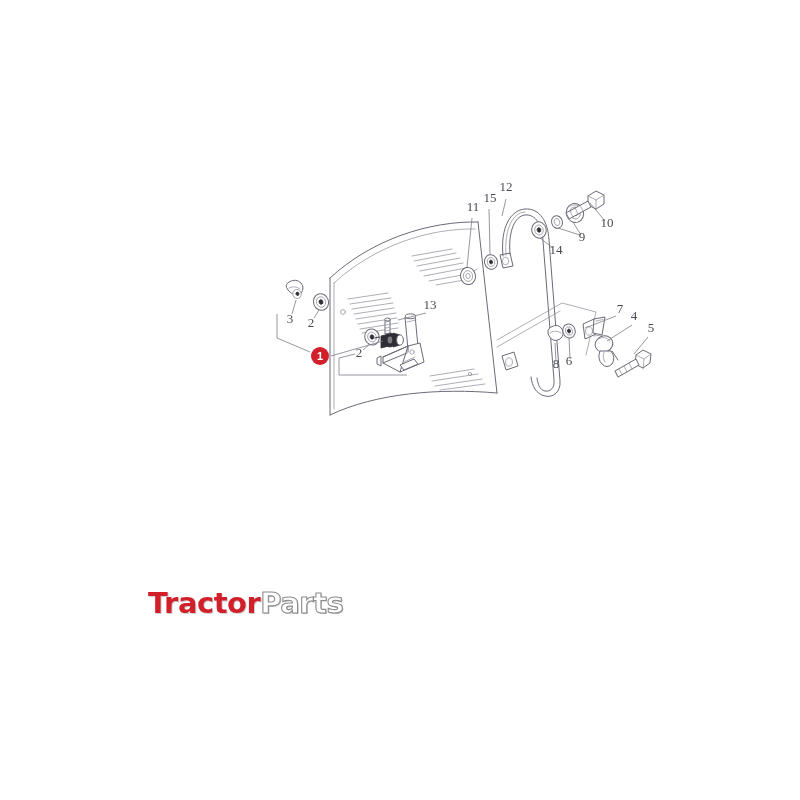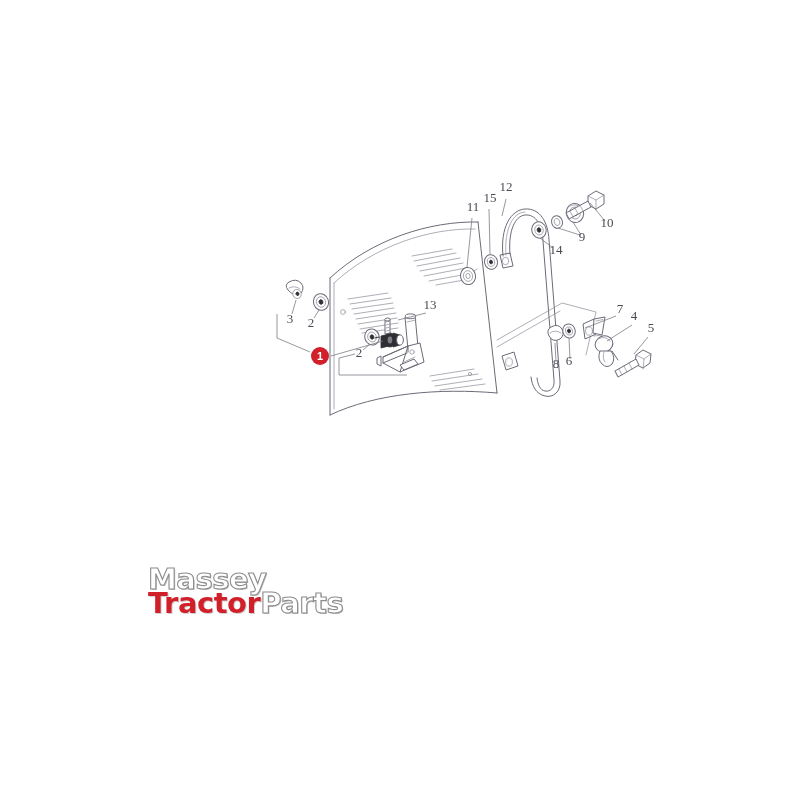--- a/index.html
+++ b/index.html
@@ -340,21 +340,18 @@
         <text class="callout" x="651" y="332" text-anchor="middle" fill="#4a4a55">5</text>
       </g>
 
     <g id="highlight-marker-group">
       <circle id="marker-circle" cx="320" cy="356" r="9" fill="#d2202a"></circle>
       <text id="marker-label" class="marker-text" x="320" y="360" text-anchor="middle" fill="#ffffff">1</text>
     </g>
   </svg>
 
   <div id="brand-logo">
-    <div class="logo-line" id="logo-row-massey">
-      <span class="logo-word-outline">Massey</span>
-    </div>
     <div class="logo-line" id="logo-row-tractorparts">
       <span class="logo-word-red">Tractor</span><span class="logo-word-outline">Parts</span>
     </div>
   </div>
 
 </div>
 
 </body></html>

